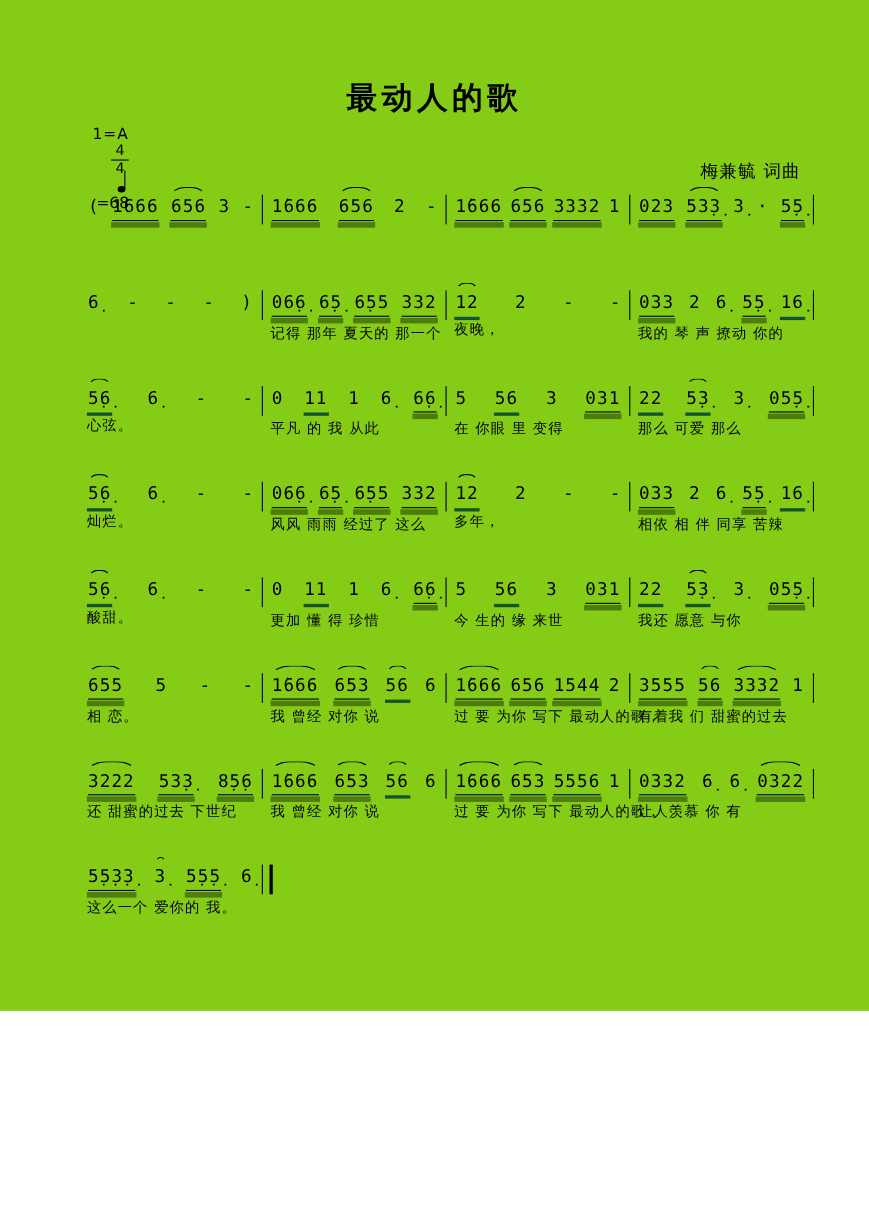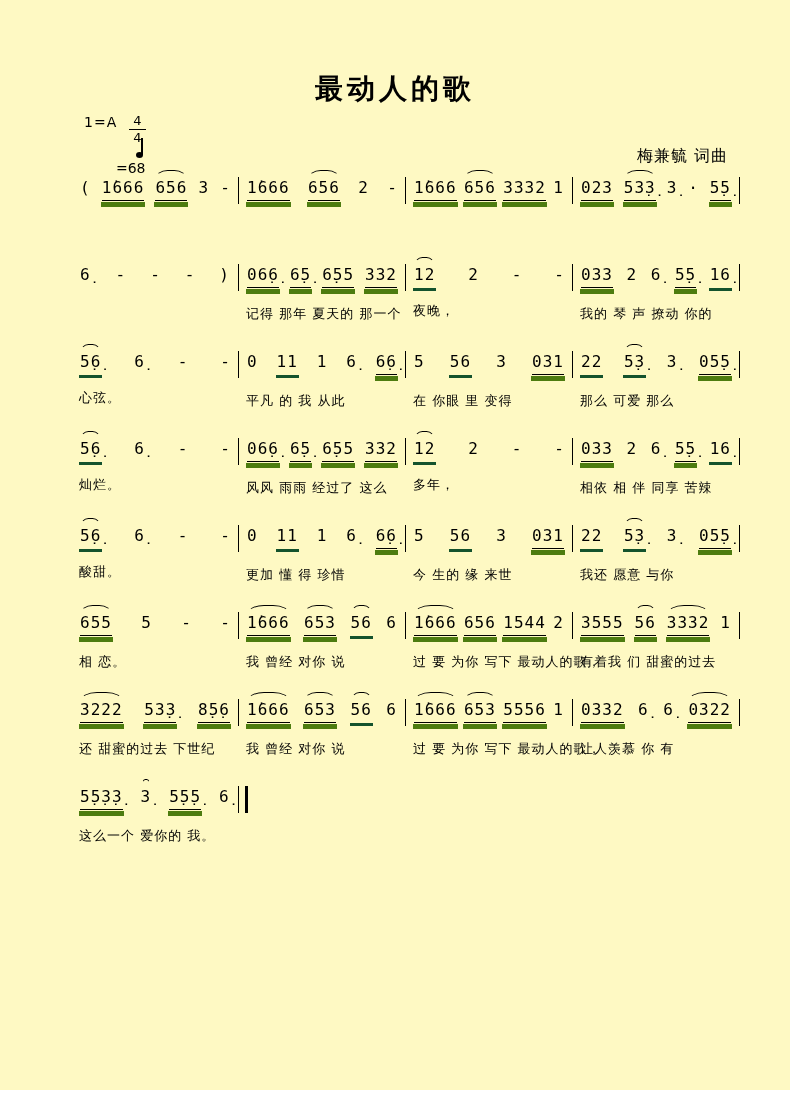--- a/index.html
+++ b/index.html
@@ -1,26 +1,26 @@
 <!DOCTYPE html>
 <html><head>
 <meta charset="utf-8">
 <style>
   html,body{margin:0;padding:0;background:#ffffff;}
   .page{
-    position:relative;width:790px;height:1090px;background:#fef9c3;color:#000;
+    position:relative;width:790px;height:919px;background:#84cc16;color:#000;
     font-family:"DejaVu Sans","Liberation Sans",sans-serif;overflow:hidden;
   }
   .title{
     position:absolute;top:70px;left:0;right:0;text-align:center;
     font-family:"DejaVu Serif","Liberation Serif",serif;
     font-size:28px;font-weight:700;letter-spacing:4px;
   }
   .hdr{position:absolute;left:84px;top:114px;font-size:14px;line-height:1.2;}
-  .hdr-key-row{display:flex;align-items:flex-start;}
+  .hdr-key-row{display:flex;align-items:flex-end;flex-direction:column;}
   .key-sig{letter-spacing:1px;}
   .ts{display:inline-flex;flex-direction:column;align-items:center;margin-left:12px;font-size:13px;line-height:1.05;}
   .ts-num{border-bottom:1px solid #000;padding:0 4px 1px;}
   .ts-den{padding-top:1px;}
   .tempo{display:flex;align-items:flex-end;margin-top:8px;font-size:14px;flex-direction:column;}
   .qnote{display:inline-block;width:7px;height:6px;background:#000;border-radius:50%;position:relative;margin:0 3px 2px 0;}
   .qnote::after{content:"";position:absolute;right:0;bottom:3px;width:1.5px;height:17px;background:#000;}
   .credit{
     position:absolute;right:62px;top:146px;font-size:16px;letter-spacing:1px;
     font-family:"DejaVu Serif","Liberation Serif",serif;
@@ -43,21 +43,21 @@
   .tok.u2::after{content:"";display:block;height:1px;background:#000;margin:2px 0 1px;}
   .tok.arc::before{
     content:"";position:absolute;top:-8px;left:1px;right:1px;height:8px;
     border-top:1.5px solid #000;border-left:1px solid transparent;border-right:1px solid transparent;
     border-radius:60% 60% 0 0 / 150% 150% 0 0;
   }
   .tok.dash{letter-spacing:0;}
   .bar{flex:0 0 auto;width:1px;background:#000;height:27px;margin-top:5px;}
   .bar.final{width:6px;background:transparent;border-left:1px solid #000;border-right:3px solid #000;height:27px;}
   .lyric{
-    margin-top:11px;font-size:13px;letter-spacing:1px;white-space:nowrap;
+    font-size:13px;letter-spacing:1px;white-space:nowrap;
     font-family:"DejaVu Serif","Liberation Serif",serif;
   }
 </style>
 </head>
 <body>
 
 <div class="page">
 
   <div class="title">最动人的歌</div>
 

